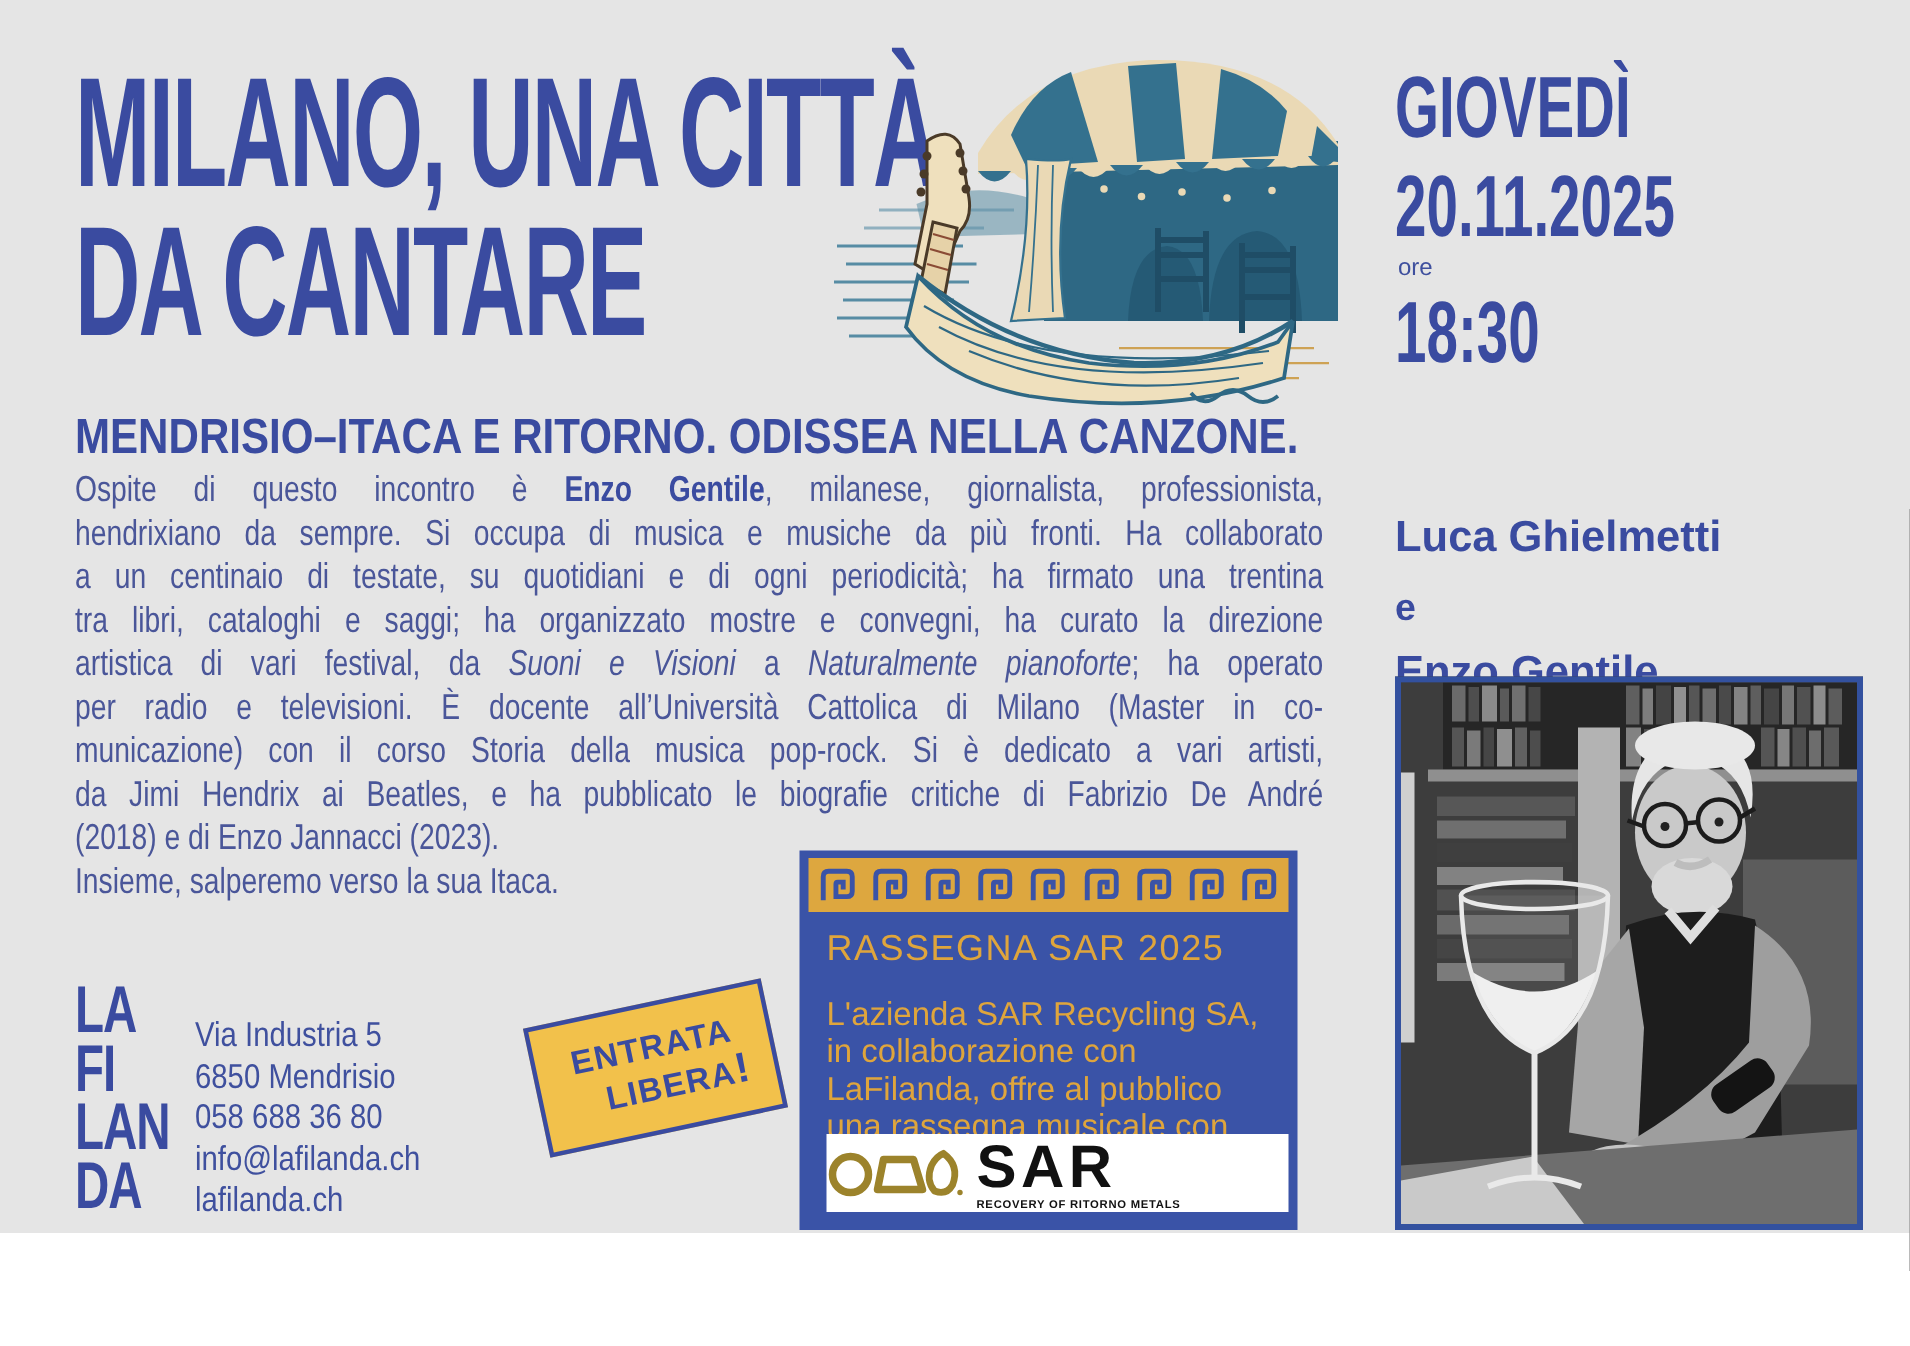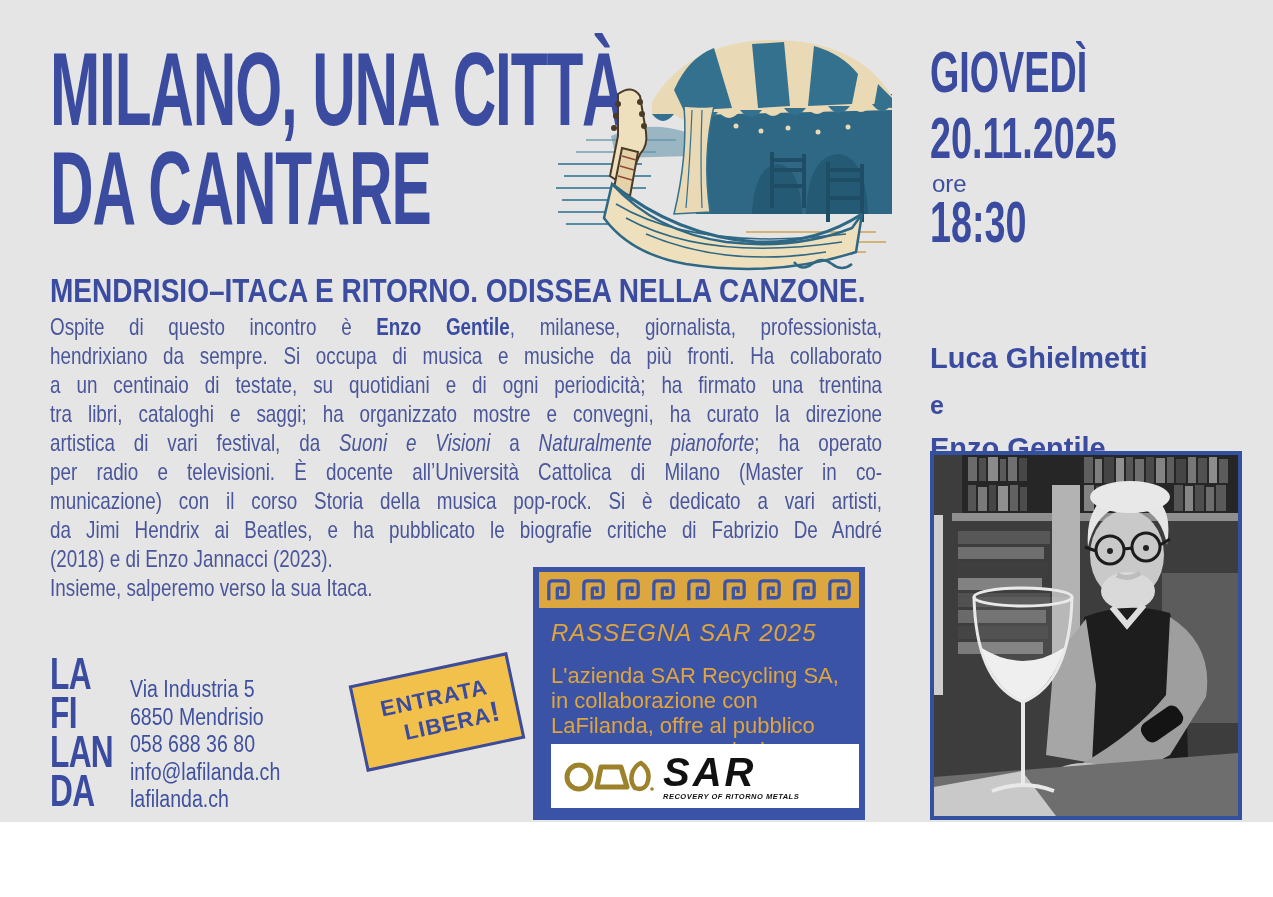--- a/index.html
+++ b/index.html
@@ -28,32 +28,32 @@
        border:3px solid #3A4BA0;transform:rotate(-12deg);display:flex;flex-direction:column;
        align-items:center;justify-content:center;color:#3A4BA0;font-weight:bold;
        font-size:22px;letter-spacing:1px;line-height:26px;}
   .tag .l2{margin-left:26px;}
   .tag .bang{font-size:28px;}
   
   .sarbox{position:absolute;left:533px;top:567px;width:332px;height:253px;background:#3A53A7;}
   .meander{margin:5px 6px 0 6px;height:36px;background:#DDA73F;display:flex;
            align-items:center;justify-content:space-around;padding:0 2px;}
   .meander svg{width:29px;height:29px;display:block;}
-  .sar-title{margin:11px 18px 0 18px;color:#DFA53C;font-size:24px;letter-spacing:1px;font-style:italic;}
+  .sar-title{margin:11px 18px 0 18px;color:#DFA53C;font-size:24px;letter-spacing:1px;}
   .sar-text{margin:16px 18px 0 18px;color:#DFA53C;font-size:22px;line-height:25px;}
-  .sar-white{position:absolute;left:18px;right:6px;bottom:12px;height:64px;background:#fff;
-             display:flex;align-items:center;padding-left:12px;box-sizing:border-box;font-style:italic;}
+  .sar-white{position:absolute;left:18px;right:6px;bottom:12px;height:52px;background:#fff;
+             display:flex;align-items:center;box-sizing:border-box;}
   .sar-glyphs{display:flex;align-items:center;margin-right:8px;}
   .sar-word{display:flex;flex-direction:column;line-height:1;}
   .sar-word .big{font-size:40px;font-weight:bold;color:#111;letter-spacing:3px;}
   .sar-word .small{font-size:7.5px;color:#111;letter-spacing:0.5px;margin-top:1px;font-weight:bold;}
   
   .weekday{position:absolute;left:930px;top:44px;font-size:58px;line-height:56px;transform:scaleX(0.65);}
   .date{position:absolute;left:930px;top:110px;font-size:58px;line-height:56px;transform:scaleX(0.65);}
-  .ore{position:absolute;left:932px;top:170px;font-size:24px;color:#3F509E;}
+  .ore{position:absolute;left:932px;top:170px;font-size:16px;color:#3F509E;}
   .time{position:absolute;left:930px;top:194px;font-size:58px;line-height:56px;transform:scaleX(0.65);}
   .guest{position:absolute;left:930px;font-weight:bold;color:#3A4BA0;font-size:29px;margin-top:41px;}
   .guest1{top:301px;} .conj{top:350px;font-size:25px;} .guest2{top:391px;}
   
   .photo{position:absolute;left:930px;top:451px;width:312px;height:369px;border:4px solid #33519F;
          box-sizing:border-box;background:#3d3d3d;}
   .photo svg{display:block;width:100%;height:100%;}
   
   .illo{position:absolute;left:556px;top:36px;width:336px;height:240px;}
   .illo svg{display:block;width:100%;height:100%;}

